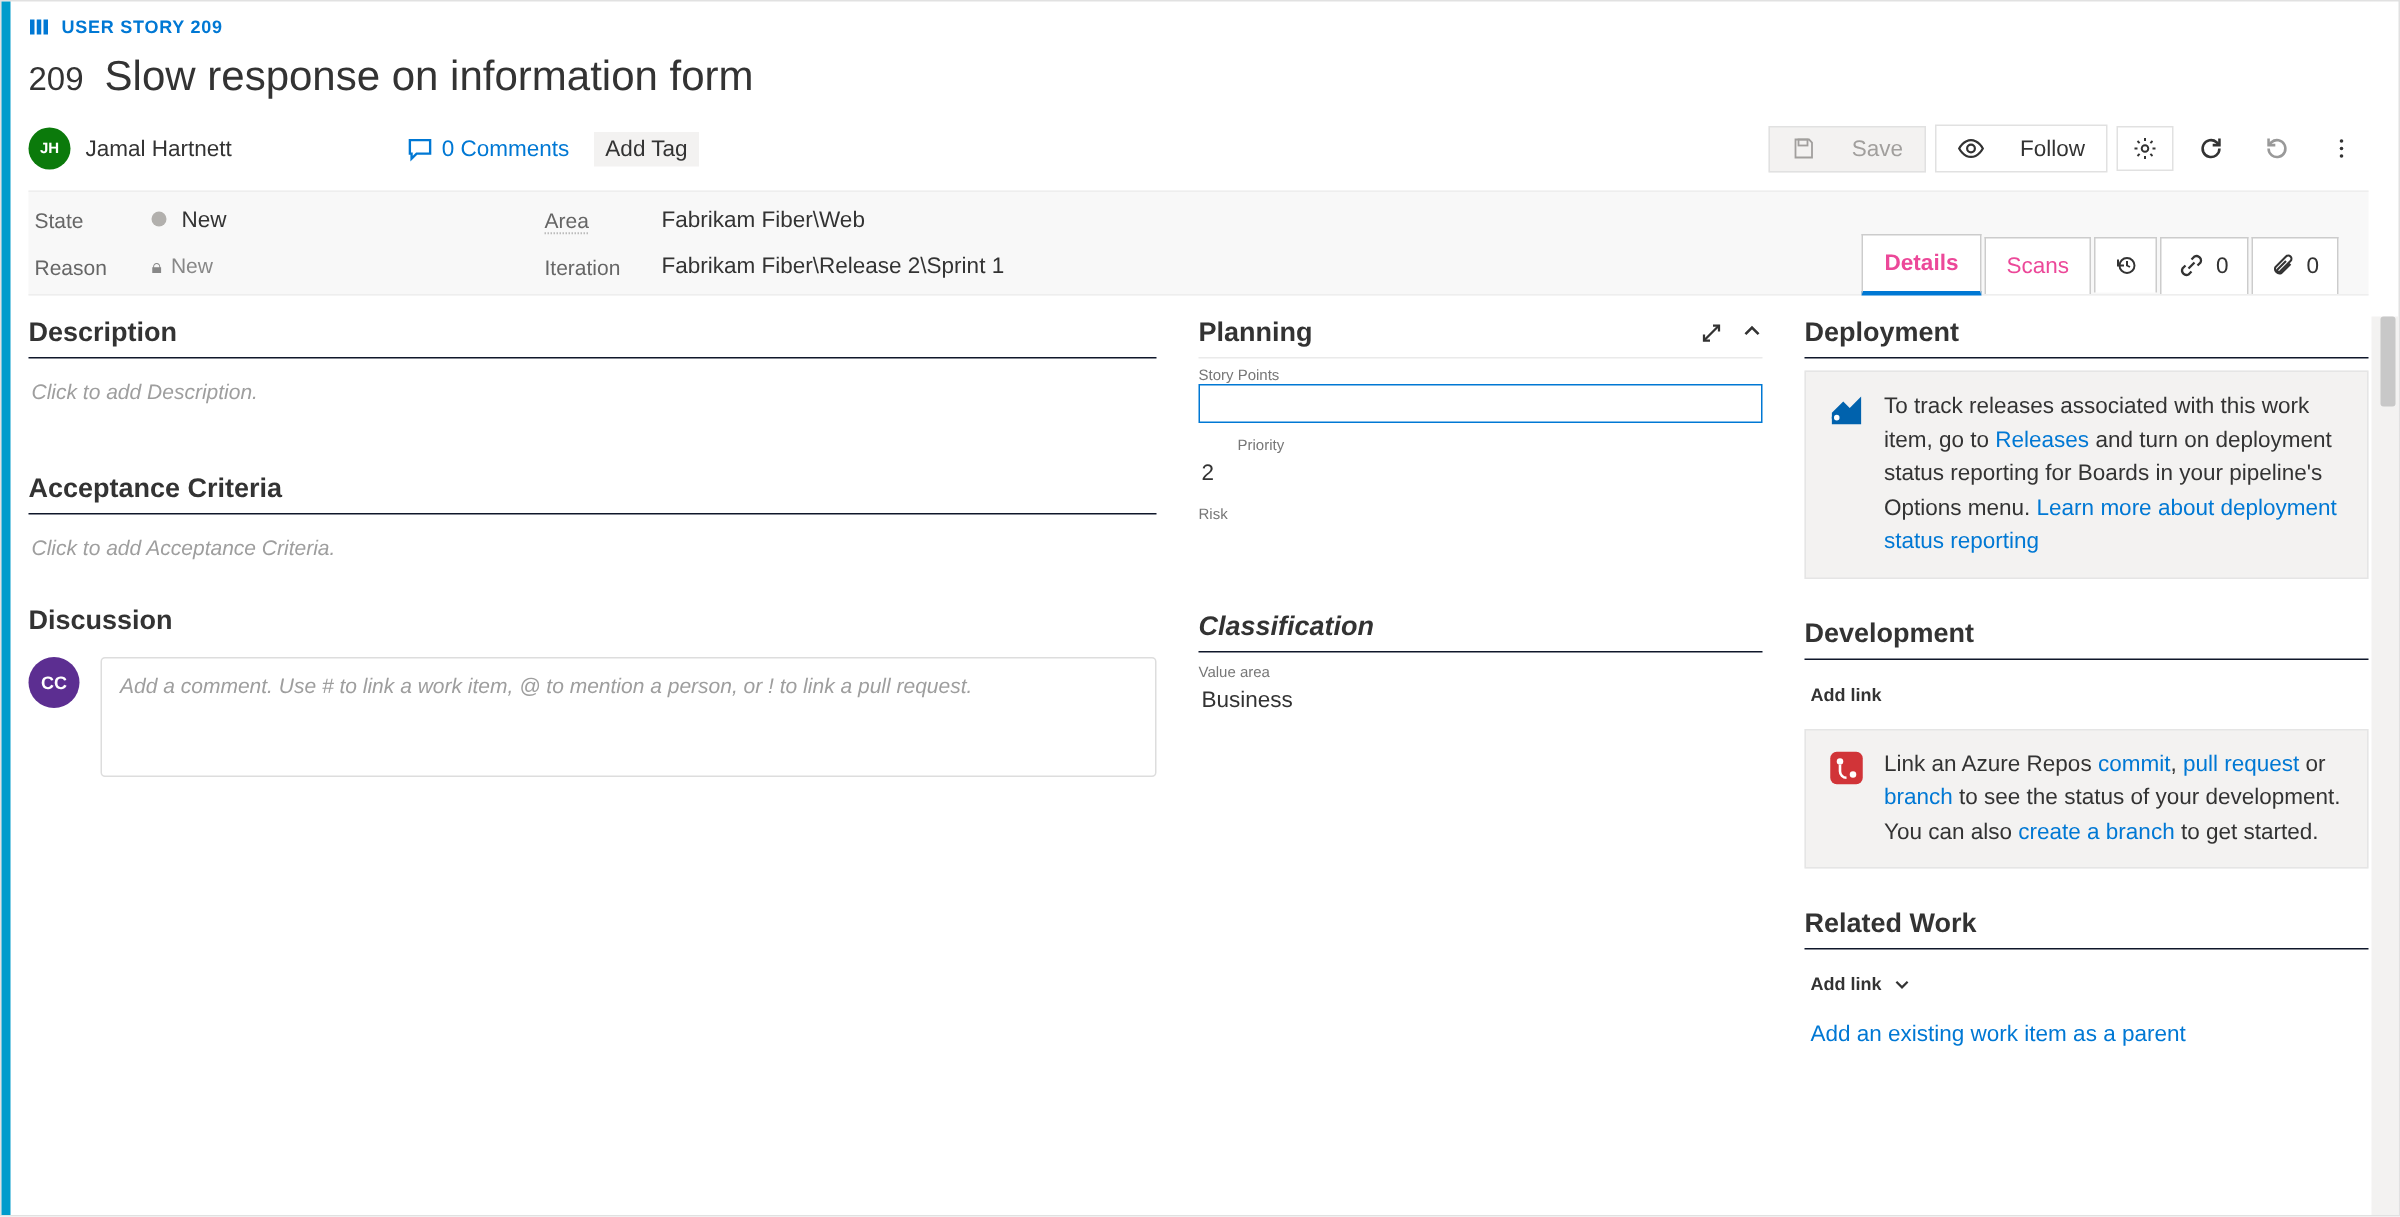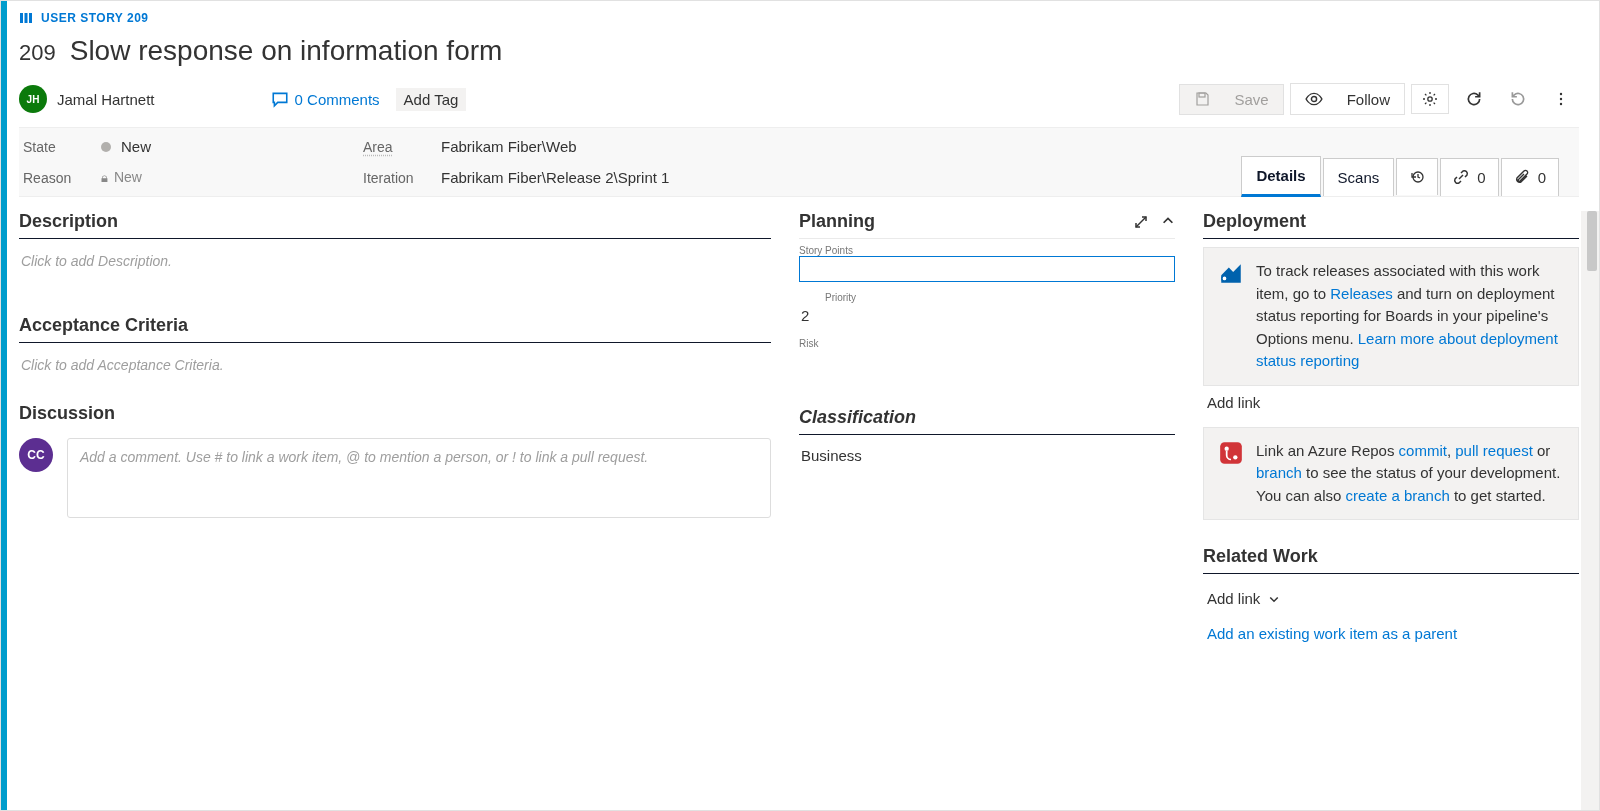--- a/index.html
+++ b/index.html
@@ -27,37 +27,37 @@
   .btn.icon-only { background:none; border:none; padding:6px 10px; color:#333;}
   .meta-band { background:#f8f8f8; border-top:1px solid #eee; border-bottom:1px solid #eee; padding:10px 0; display:flex; gap:80px; }
   .meta-col { display:flex; flex-direction:column; gap:14px; }
   .meta-row { display:flex; align-items:center; gap:18px; }
   .meta-label { width:60px; font-size:14px; color:#666; text-decoration: underline dotted #bbb; text-underline-offset:3px; }
   .meta-label.nolines { text-decoration:none; }
   .meta-value { font-size:15px; color:#333;}
   .state-dot { width:10px;height:10px;border-radius:50%;background:#b2b0ad;display:inline-block;margin-right:10px;}
   .lock-icon { color:#888; font-size:13px; margin-right:6px;}
   .tabs-right { position:absolute; right:20px; bottom:-1px; display:flex; align-items:center; gap:2px; }
-  .tab { padding:10px 14px; font-size:15px; color:#0f172a; border:1px solid transparent; border-bottom:none; cursor:pointer;}
+  .tab { padding:10px 14px; font-size:15px; color:#ec4899; border:1px solid transparent; border-bottom:none; cursor:pointer;}
   .tab.active-under { border:none; border-bottom:3px solid #0078d4; font-weight:600;}
   .tab-icon { padding:10px 12px; border:1px solid #ccc; border-bottom:none; background:#fff; display:flex; align-items:center; gap:8px; font-size:15px; cursor:pointer;}
   .columns { display:flex; gap:28px; margin-top:14px; height:calc(100% - 210px);}
   .col-left { flex:2; }
   .col-mid  { flex:1; }
   .col-right{ flex:1; border-left:0; }
   h3.section { font-size:18px; font-weight:600; margin-bottom:8px; border-bottom:1px solid #0f172a; padding-bottom:6px; }
   .placeholder { font-style:italic; color:#9e9e9e; font-size:14px; padding:6px 2px; }
   .section-top { display:flex; justify-content:space-between; align-items:center; }
   .mid-field-label { font-size:10px; color:#777; margin-top:6px; }
   .mid-input { width:100%; border:1.5px solid #0078d4; height:26px; padding:2px 6px; font-size:14px; outline:none;}
   .mid-value { font-size:15px; padding:4px 2px;}
   .info-box { background:#f3f2f1; border:1px solid #e5e5e5; padding:12px 14px; display:flex; gap:12px; font-size:15px; line-height:1.5; margin-top:8px;}
   .info-box a { color:#0078d4; text-decoration:none; }
   .link-btn { color:#0078d4; font-size:15px; cursor:pointer; padding:10px 4px; display:inline-block;}
-  .sub-head { font-size:15px; font-weight:400; padding:8px 4px;}
+  .sub-head { font-size:12px; font-weight:700; padding:8px 4px;}
   .discussion-area { display:flex; gap:14px; margin-top:3px;}
   .comment-box { flex:1; border:1px solid #ddd; border-radius:3px; padding:10px 12px; min-height:80px; font-size:14px; color:#9e9e9e; font-style:italic;}
   .scroll-right { position:absolute; right:0; top:210px; bottom:0; width:18px; background:#f3f2f1;}
   .scroll-thumb { position:absolute; right:2px; top:0; width:10px; height:60px; background:#c8c8c8; border-radius:2px;}
   svg { display:block; }
 </style>
 </head>
 <body>
 
 <div class="left-bar"></div>
@@ -220,37 +220,39 @@
         </div>
       </div>
       <div class="mid-field-label">Story Points</div>
       <input class="mid-input" value="" style="">
       <div class="mid-field-label" style="margin-top:10px;margin-left:26px;">Priority</div>
       <div class="mid-value">2</div>
       <div class="mid-field-label" style="margin-top:10px;">Risk</div>
       <div class="mid-value"></div>
 
       <h3 class="section" style="margin-top:50px;font-style:italic;">Classification</h3>
+      <div class="mid-field-label">Value area</div>
       <div class="mid-value">Business</div>
     </div>
 
     <div class="col-right">
       <h3 class="section">Deployment</h3>
       <div class="info-box">
         <span>
           <svg width="26" height="26" viewBox="0 0 24 24">
               <path fill="#0062ad" d="M3 14l7-7 4 4 7-7v17H3z"></path>
               <circle cx="6" cy="17" r="2.4" fill="#fff" stroke="#0062ad" stroke-width="1.4"></circle>
             </svg>
         </span>
         <div>
           <span>To track releases associated with this work item, go to </span><a href="#">Releases</a><span> and turn on deployment status reporting for Boards in your pipeline's Options menu. </span><a href="#">Learn more about deployment status reporting</a>
         </div>
       </div>
 
+      <h3 class="section" style="margin-top:26px;">Development</h3>
       <div class="sub-head">Add link</div>
       <div class="info-box">
         <span>
           <svg width="26" height="26" viewBox="0 0 24 24">
               <rect x="2" y="2" width="20" height="20" rx="4" fill="#d13438"></rect>
               <circle cx="8" cy="8" r="2" fill="#fff"></circle>
               <circle cx="16" cy="16" r="2" fill="#fff"></circle>
               <path d="M8 10v4a4 4 0 004 4" stroke="#fff" stroke-width="1.6" fill="none"></path>
             </svg>
         </span>

